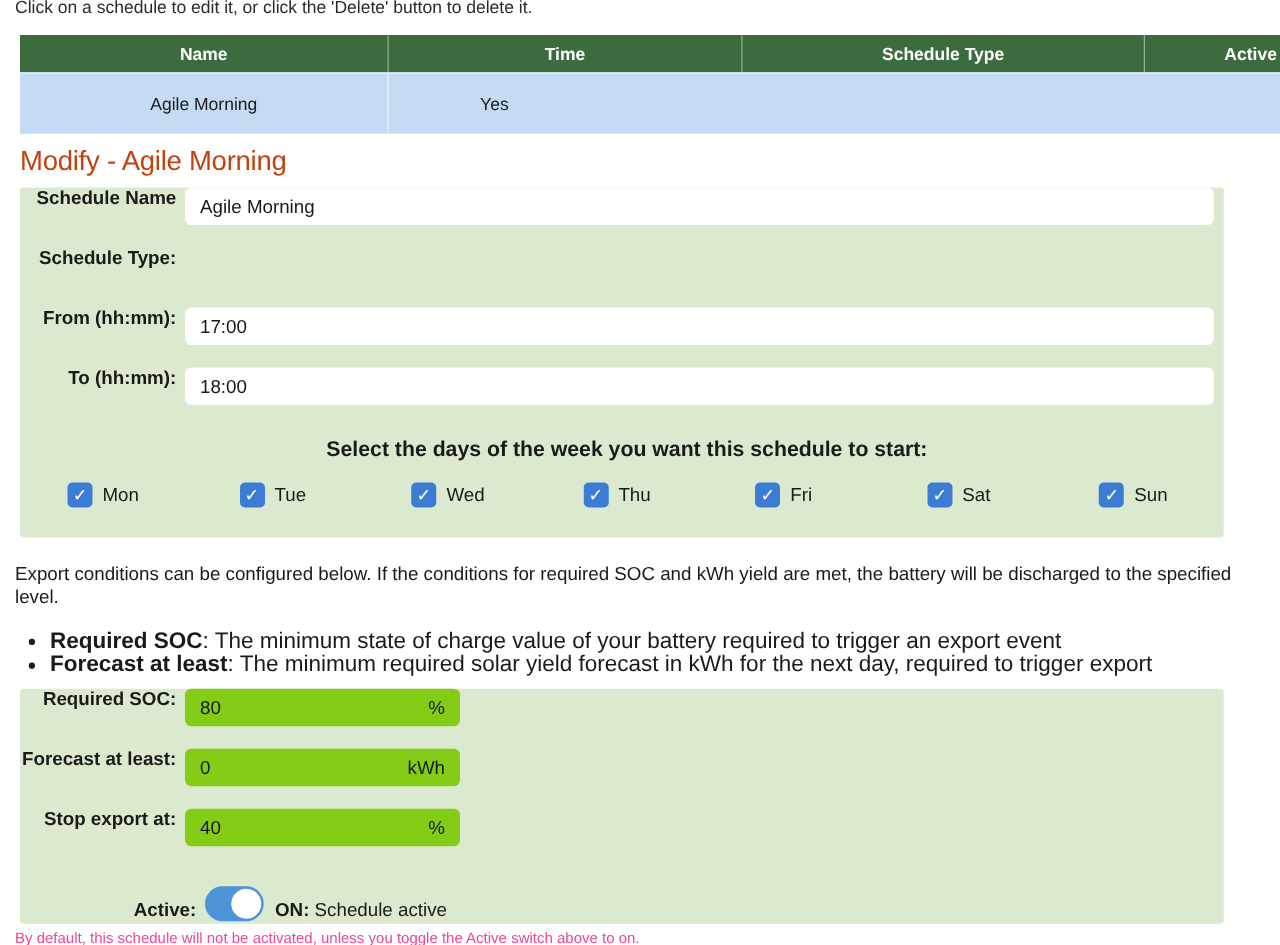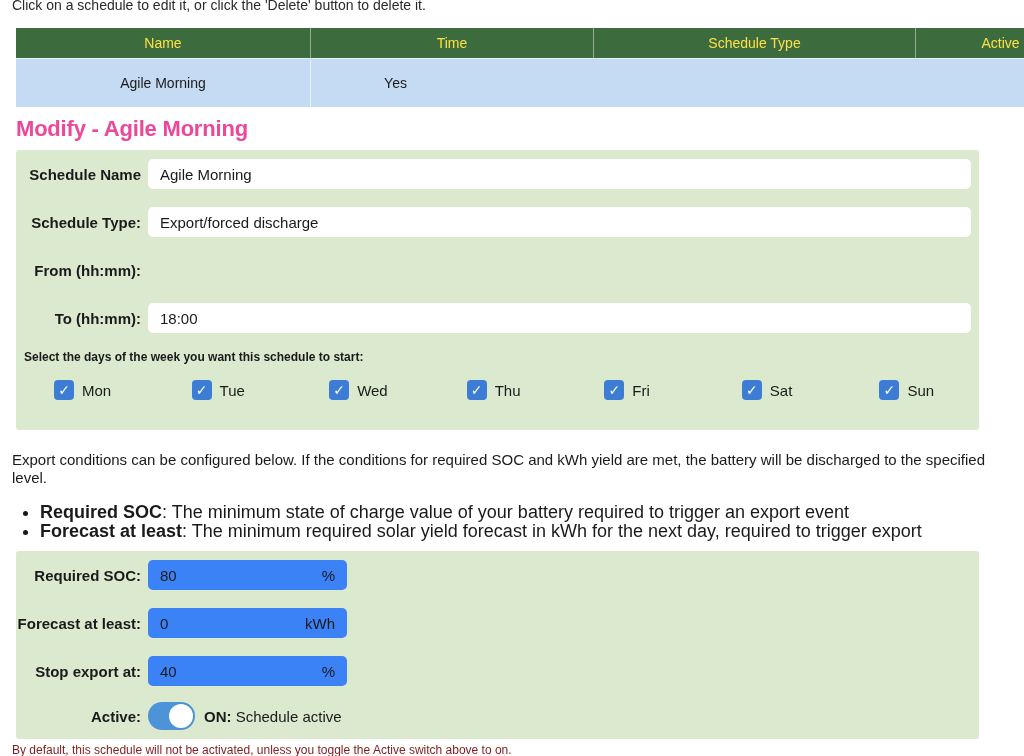--- a/index.html
+++ b/index.html
@@ -14,60 +14,60 @@
     margin: -3px 0 0 12px;
     font-size: 14px;
     line-height: 17px;
     color: #2a2a2a;
   }
 
   
   .sched-table { margin: 14px 0 0 16px; width: 1069px; }
   .t-header { display: flex; height: 30px; background: #3c6b3d; }
   .t-header .th {
-    color: #fde047; font-weight: normal; font-size: 14px;
+    color: #ffffff; font-weight: bold; font-size: 14px;
     display: flex; align-items: center; justify-content: center;
     border-left: 1px solid rgba(255,255,255,0.45);
   }
   .t-header .th:first-child { border-left: none; }
   .t-row { display: flex; height: 49px; background: #c5dbf3; border-top: 1px solid #e8f1fa; }
   .t-row .td {
     font-size: 14px; display: flex; align-items: center; justify-content: center;
     border-left: 1px solid rgba(255,255,255,0.6);
   }
   .t-row .td:first-child { border-left: none; }
   .c-name { width: 294px; } .c-time { width: 283px; }
   .c-type { width: 322px; } .c-active { width: 170px; }
   .caret { display: inline-block; width: 1px; height: 15px; background: #000; vertical-align: -2px; margin-left: 1px; }
 
   
   .modify-heading {
     margin: 10px 0 0 16px;
-    font-size: 22px; line-height: 24px; font-weight: bold; color: #ec4899;
+    font-size: 22px; line-height: 24px; font-weight: normal; color: #c2410c;
     letter-spacing: -0.2px;
   }
 
   
   .panel {
     margin-left: 16px; width: 963px; background: #dbeacf; border-radius: 3px;
   }
   .panel-1 { margin-top: 9px; height: 280px; padding-top: 0; }
-  .field-row { display: flex; align-items: center; height: 48px; }
+  .field-row { display: flex; align-items: flex-start; height: 48px; }
   .field-label {
     width: 125px; text-align: right; font-weight: bold; font-size: 15px; color: #1a1a1a;
     flex: none;
   }
   .field-input {
     margin-left: 7px; margin-right: 8px; flex: 1; height: 30px;
     border: none; border-radius: 5px; background: #ffffff;
     font-family: inherit; font-size: 15px; color: #1a1a1a; padding: 0 12px;
     outline: none;
   }
 
-  .days-prompt { margin: 8px 0 0 8px; font-size: 12px; font-weight: bold; }
+  .days-prompt { margin: 8px 0 0 8px; font-size: 17px; font-weight: bold; text-align: center; }
   .days-row {
     margin-top: 16px; display: grid; grid-template-columns: repeat(7, 1fr);
   }
   .day-cell { padding-left: 38px; display: flex; align-items: center; }
   .checkbox {
     width: 20px; height: 20px; background: #3d7cd4; border-radius: 4px;
     display: flex; align-items: center; justify-content: center; flex: none;
     cursor: pointer;
   }
   .checkbox .check { color: #ffffff; font-size: 14px; font-weight: bold; line-height: 1; }
@@ -75,42 +75,42 @@
 
   
   .export-intro { margin: 21px 0 0 12px; font-size: 15px; line-height: 18px; }
   .export-bullets { margin: 16px 0 0 16px; padding-left: 24px; }
   .export-bullets li { font-size: 18px; line-height: 19px; }
   .export-bullets .term { font-weight: bold; }
 
   
   .panel-2 { margin-top: 10px; height: 188px; }
   .unit-box {
-    margin-left: 7px; width: 199px; height: 30px; background: #3b82f6; border-radius: 5px;
+    margin-left: 7px; width: 220px; height: 30px; background: #84cc16; border-radius: 5px;
     display: flex; align-items: center; padding: 0 12px;
   }
   .unit-box input {
     flex: 1; min-width: 0; border: none; outline: none; background: transparent;
     font-family: inherit; font-size: 15px; color: #1a1a1a; padding: 0;
   }
   .unit { font-size: 15px; color: #1a1a1a; flex: none; }
 
-  .active-row { display: flex; align-items: center; height: 42px; }
+  .active-row { display: flex; align-items: flex-end; height: 42px; padding-left: 16px; }
   .toggle {
     margin-left: 7px; width: 47px; height: 28px; border-radius: 14px;
     background: #4d93d8; position: relative; flex: none; cursor: pointer;
   }
   .toggle .knob {
     position: absolute; top: 2px; right: 2px; width: 24px; height: 24px;
     border-radius: 50%; background: #ffffff;
   }
   .active-text { margin-left: 9px; font-size: 15px; }
   .active-text .state { font-weight: bold; }
 
-  .footnote { margin: 4px 0 0 12px; font-size: 12px; color: #7f1d1d; }
+  .footnote { margin: 4px 0 0 12px; font-size: 12px; color: #ec4899; }
 </style>
 </head>
 <body>
 
 <p class="instruction">Click on a schedule to edit it, or click the 'Delete' button to delete it.</p>
 
 <div class="sched-table">
   <div class="t-header">
     <div class="th c-name">Name</div>
     <div class="th c-time">Time</div>
@@ -125,24 +125,24 @@
 
 <h1 class="modify-heading">Modify - Agile Morning</h1>
 
 <div class="panel panel-1">
   <div class="field-row">
     <span class="field-label">Schedule Name</span>
     <input class="field-input" type="text" value="Agile Morning" style="">
   </div>
   <div class="field-row">
     <span class="field-label">Schedule Type:</span>
-    <input class="field-input" type="text" value="Export/forced discharge" style="">
   </div>
   <div class="field-row">
     <span class="field-label">From (hh:mm):</span>
+    <input class="field-input" type="text" value="17:00" style="">
   </div>
   <div class="field-row">
     <span class="field-label">To (hh:mm):</span>
     <input class="field-input" type="text" value="18:00" style="">
   </div>
 
   <div class="days-prompt">Select the days of the week you want this schedule to start:</div>
 
   <div class="days-row">
     <div class="day-cell">

